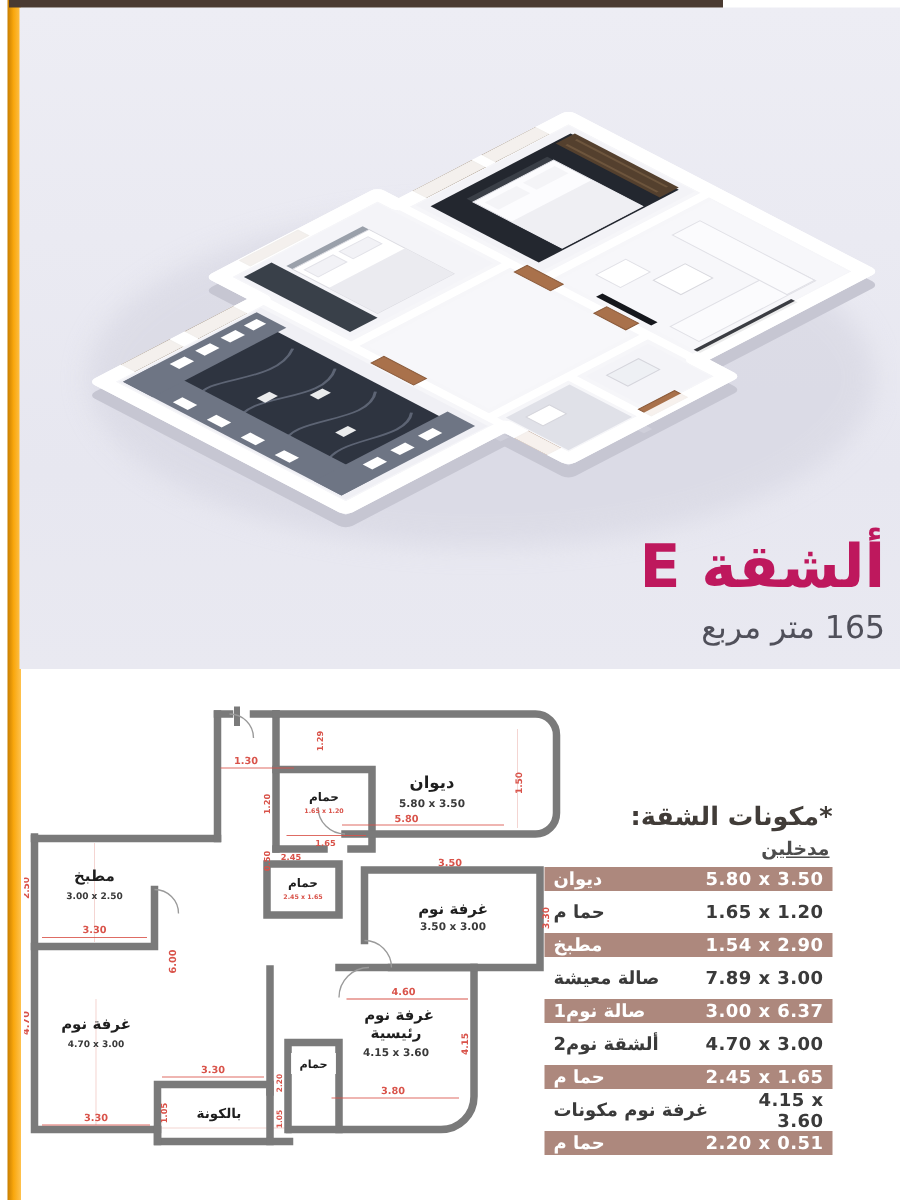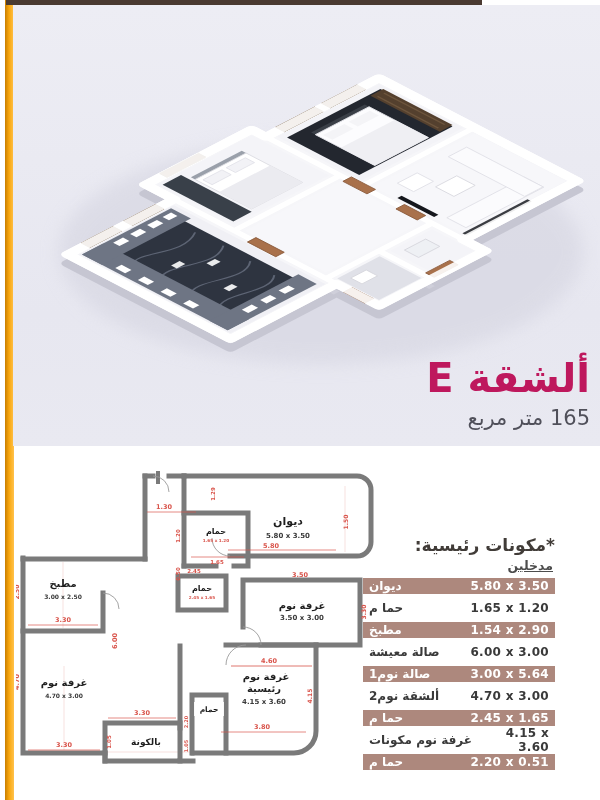--- a/index.html
+++ b/index.html
@@ -284,42 +284,42 @@
     <line class="dimline" x1="205" y1="262" x2="290" y2="262"></line>
     <text class="dim" x="246" y="259" font-size="6.5">3.80</text>
     <text class="dim" font-size="6" transform="rotate(-90,296,226)" x="296" y="226">4.15</text>
 
     <text class="dim" font-size="5" transform="rotate(-90,172,252)" x="172" y="252">2.20</text>
     <text class="dim" font-size="5" transform="rotate(-90,172,276)" x="172" y="276">1.05</text>
   </g>
 </svg>
 
 <div class="components">
-  <div class="components-title">*مكونات رئيسية:</div>
+  <div class="components-title">*مكونات الشقة:</div>
   <div class="components-sub">مدخلين</div>
   <div>
 
   <div class="comp-row hl">
         <span class="r-size">5.80 x 3.50</span>
         <span class="r-name">ديوان</span>
       </div>
       <div class="comp-row">
         <span class="r-size">1.65 x 1.20</span>
         <span class="r-name">حما م</span>
       </div>
       <div class="comp-row hl">
         <span class="r-size">1.54 x 2.90</span>
         <span class="r-name">مطبخ</span>
       </div>
       <div class="comp-row">
-        <span class="r-size">6.00 x 3.00</span>
+        <span class="r-size">7.89 x 3.00</span>
         <span class="r-name">صالة معيشة</span>
       </div>
       <div class="comp-row hl">
-        <span class="r-size">3.00 x 5.64</span>
+        <span class="r-size">3.00 x 6.37</span>
         <span class="r-name">صالة نوم1</span>
       </div>
       <div class="comp-row">
         <span class="r-size">4.70 x 3.00</span>
         <span class="r-name">ألشقة نوم2</span>
       </div>
       <div class="comp-row hl">
         <span class="r-size">2.45 x 1.65</span>
         <span class="r-name">حما م</span>
       </div>

